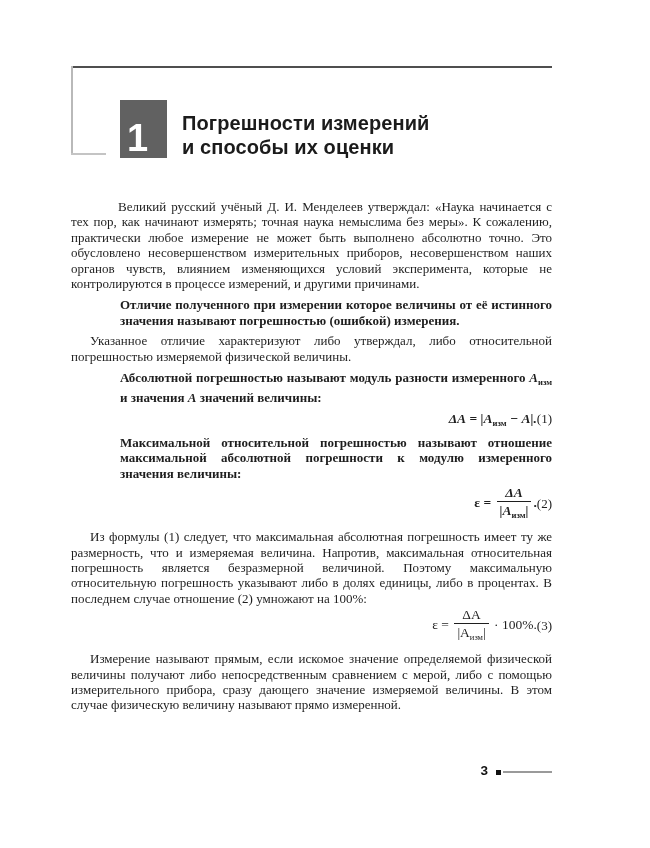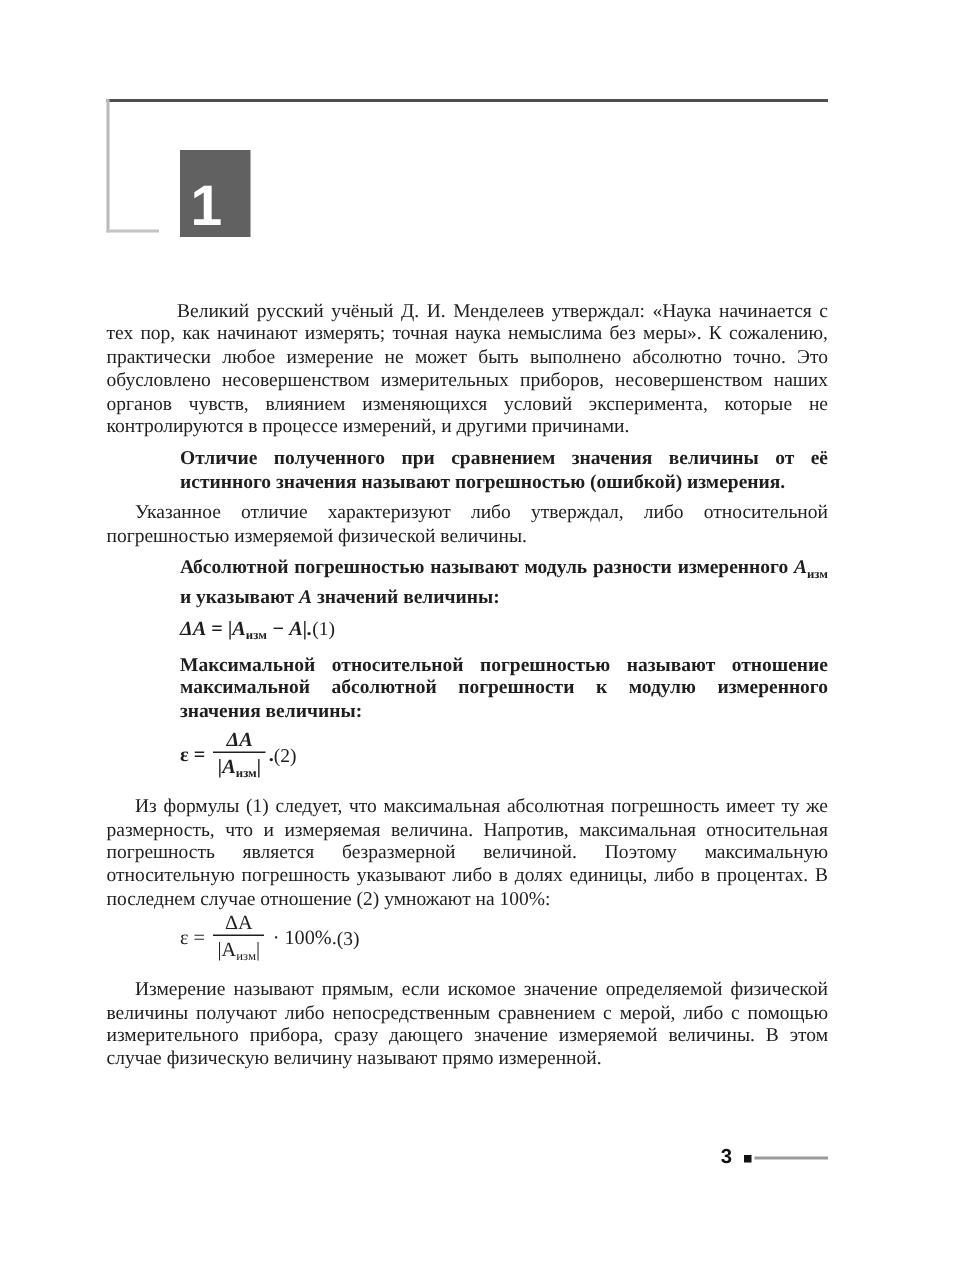--- a/index.html
+++ b/index.html
@@ -22,21 +22,21 @@
   .p{margin:0;text-align:justify;font-size:13px;line-height:15.4px;}
   .p.opening{text-indent:47px;}
   .p.normal{text-indent:19px;}
   .p.definition{margin:6px 0 5px 49px;font-weight:bold;text-indent:0;}
   .seg-r{font-style:normal;}
   .seg-i{}
   .seg-b{font-weight:bold;}
   .seg-bi{font-weight:bold;font-style:italic;}
   .seg-sub{font-size:8.5px;vertical-align:-3px;font-style:normal;}
   .seg-subb{font-size:8.5px;vertical-align:-3px;font-style:normal;font-weight:bold;}
-  .formula-row{display:flex;justify-content:flex-start;align-items:center;margin:2px 0 7px;}
+  .formula-row{display:flex;justify-content:flex-end;align-items:center;margin:2px 0 7px;}
   .formula-content{margin-left:49px;font-size:13.5px;}
   .formula-number{font-size:13px;color:#1e1e1e;}
   .frac{display:inline-block;vertical-align:middle;text-align:center;margin:0 2px;}
   .frac .num{display:block;padding:0 3px 1px;border-bottom:1px solid #1e1e1e;line-height:14px;}
   .frac .den{display:block;padding:2px 3px 0;line-height:14px;}
   
   .footer{position:absolute;left:71px;top:763px;width:481px;display:flex;justify-content:flex-end;
         align-items:center;}
   .page-number{font-family:"Liberation Sans", sans-serif;font-weight:bold;font-size:13.5px;color:#111;}
   .footer-square{width:5px;height:5px;background:#111;margin:3px 0 0 8px;}
@@ -47,26 +47,30 @@
 
 <div class="page">
   <div class="rule-top" style="background: rgb(79, 79, 79);"></div>
   <div class="rule-left"></div>
   <div class="rule-bottom"></div>
 
   <div class="chapter-box" style="background: rgb(97, 97, 97);">
     <span>1</span>
   </div>
 
+  <div class="chapter-title">
+    <div>Погрешности измерений</div>
+    <div>и способы их оценки</div>
+  </div>
 
   <div class="body-col">
       <p class="p opening"><span class="seg-r">Великий русский учёный Д. И. Менделеев утверждал: «Наука начинается с тех пор, как начинают измерять; точная наука немыслима без меры». К сожалению, </span><span class="seg-i">практически любое измерение не может быть выполнено абсолютно точно</span><span class="seg-r">. Это обусловлено несовершенством измерительных приборов, несовершенством наших органов чувств, влиянием изменяющихся условий эксперимента, которые не контролируются в процессе измерений, и другими причинами.</span></p>
-      <p class="p definition"><span class="seg-b">Отличие полученного при сравнением значения величины от её истинного значения называют погрешностью (ошибкой) измерения.</span></p>
+      <p class="p definition"><span class="seg-b">Отличие полученного при измерении которое величины от её истинного значения называют погрешностью (ошибкой) измерения.</span></p>
       <p class="p normal"><span class="seg-r">Указанное отличие характеризуют либо </span><span class="seg-i">утверждал</span><span class="seg-r">, либо </span><span class="seg-i">относительной погрешностью</span><span class="seg-r"> измеряемой физической величины.</span></p>
-      <p class="p definition"><span class="seg-b">Абсолютной погрешностью называют модуль разности измеренного </span><span class="seg-bi">A</span><span class="seg-subb">изм</span><span class="seg-b"> и указывают </span><span class="seg-bi">A</span><span class="seg-b"> значений величины:</span></p>
+      <p class="p definition"><span class="seg-b">Абсолютной погрешностью называют модуль разности измеренного </span><span class="seg-bi">A</span><span class="seg-subb">изм</span><span class="seg-b"> и значения </span><span class="seg-bi">A</span><span class="seg-b"> значений величины:</span></p>
       <div class="formula-row">
         <span class="formula-content"><span class="seg-bi">ΔA</span><span class="seg-b"> = </span><span class="seg-bi">|A</span><span class="seg-subb">изм</span><span class="seg-bi"> − A|.</span></span>
         <span class="formula-number">(1)</span>
       </div>
       <p class="p definition"><span class="seg-b">Максимальной относительной погрешностью называют отношение максимальной абсолютной погрешности к модулю измеренного значения величины:</span></p>
       <div class="formula-row">
         <span class="formula-content"><span class="seg-b">ε = </span><span class="frac"><span class="num"><span class="seg-bi">ΔA</span></span><span class="den"><span class="seg-bi">|A</span><span class="seg-subb">изм</span><span class="seg-bi">|</span></span></span><span class="seg-b">.</span></span>
         <span class="formula-number">(2)</span>
       </div>
       <p class="p normal"><span class="seg-r">Из формулы (1) следует, что максимальная абсолютная погрешность имеет ту же размерность, что и измеряемая величина. Напротив, максимальная относительная погрешность является безразмерной величиной. Поэтому максимальную относительную погрешность указывают либо в долях единицы, либо в процентах. В последнем случае отношение (2) умножают на 100%:</span></p>

